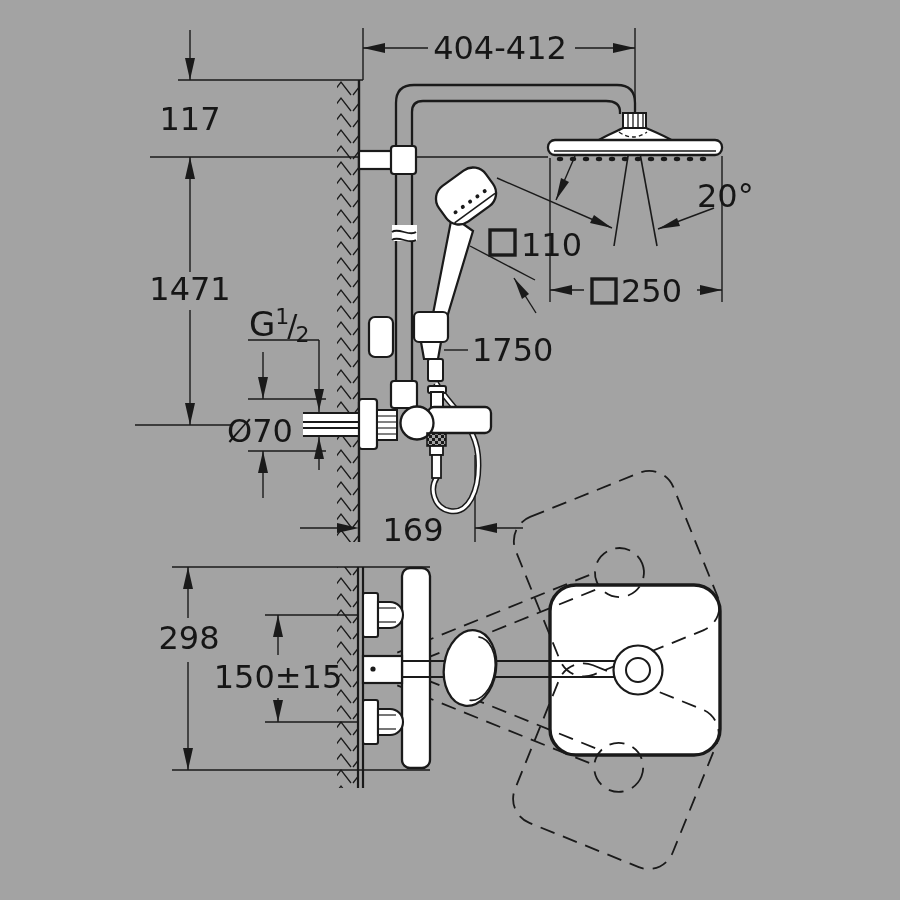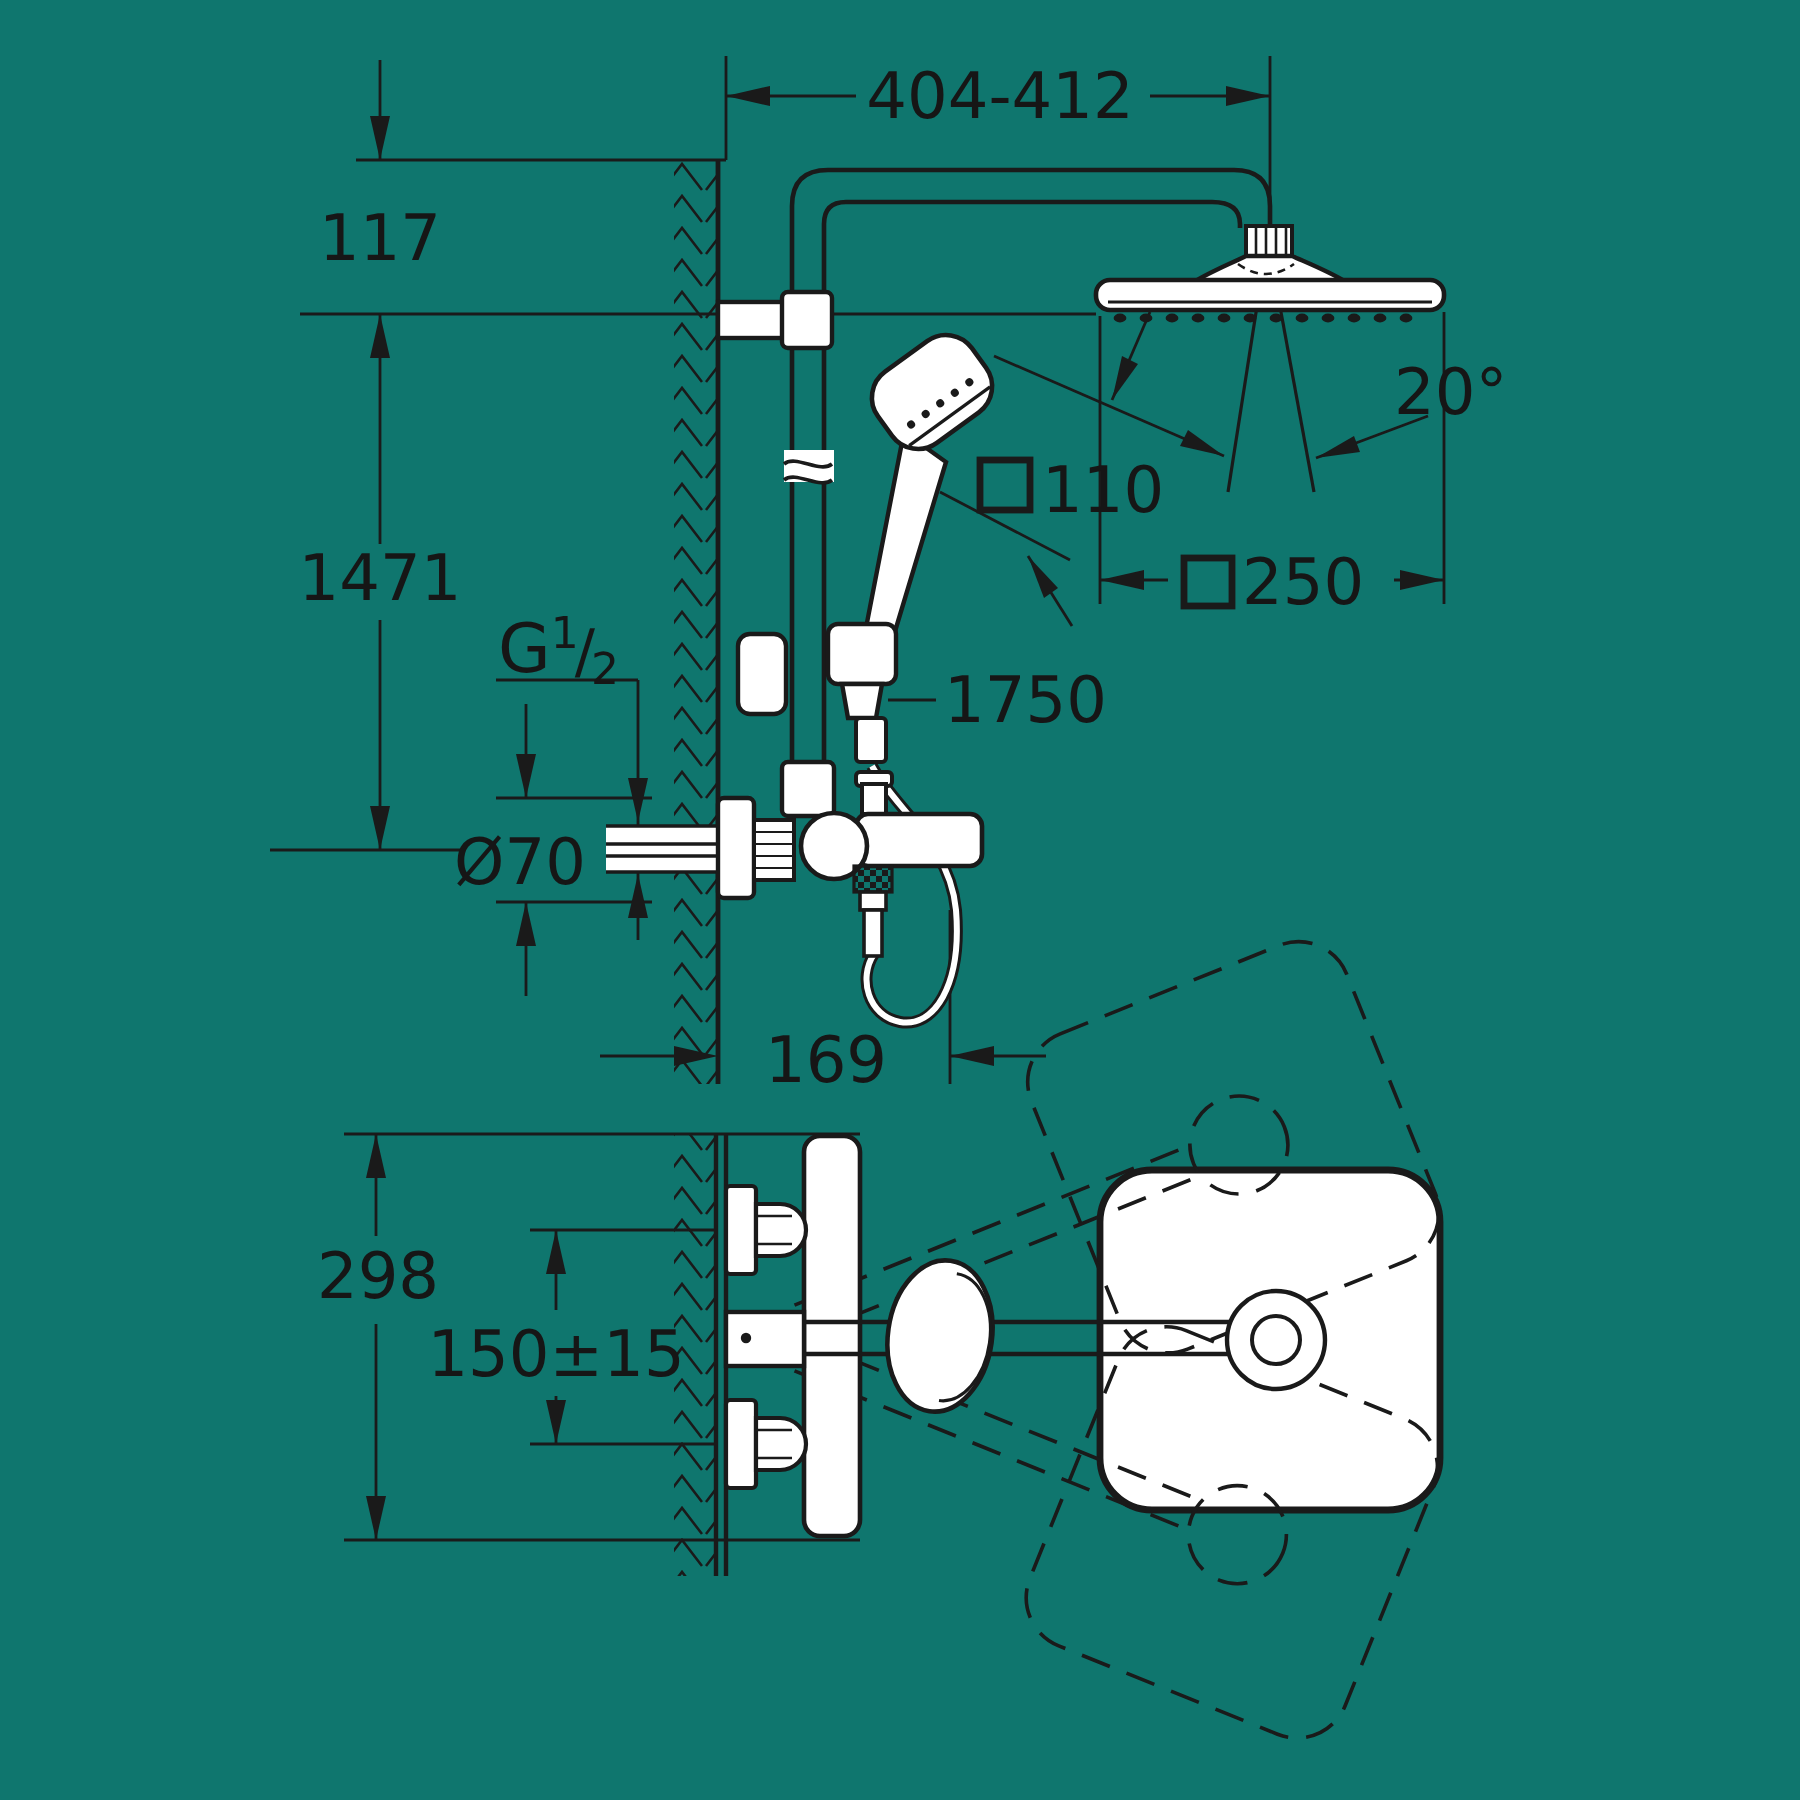--- a/index.html
+++ b/index.html
@@ -1,16 +1,16 @@
 <!DOCTYPE html>
 <html><head>
 <meta charset="utf-8">
 <style>
   html,body{margin:0;padding:0;background:#fff;}
-  .stage{width:900px;height:900px;background:#0f766e;position:relative;overflow:hidden;text-align:right;}
+  .stage{width:900px;height:900px;background:#a3a3a3;position:relative;overflow:hidden;text-align:right;}
   svg{display:block;}
   text{font-family:"DejaVu Sans","Liberation Sans",sans-serif;fill:#161616;}
   .dimtext{font-size:32px;}
   .small-sup{font-size:22px;}
   .part{stroke:#1a1a1a;fill:#fff;}
   .pline{stroke:#1a1a1a;fill:none;}
 </style>
 </head>
 <body>
 

